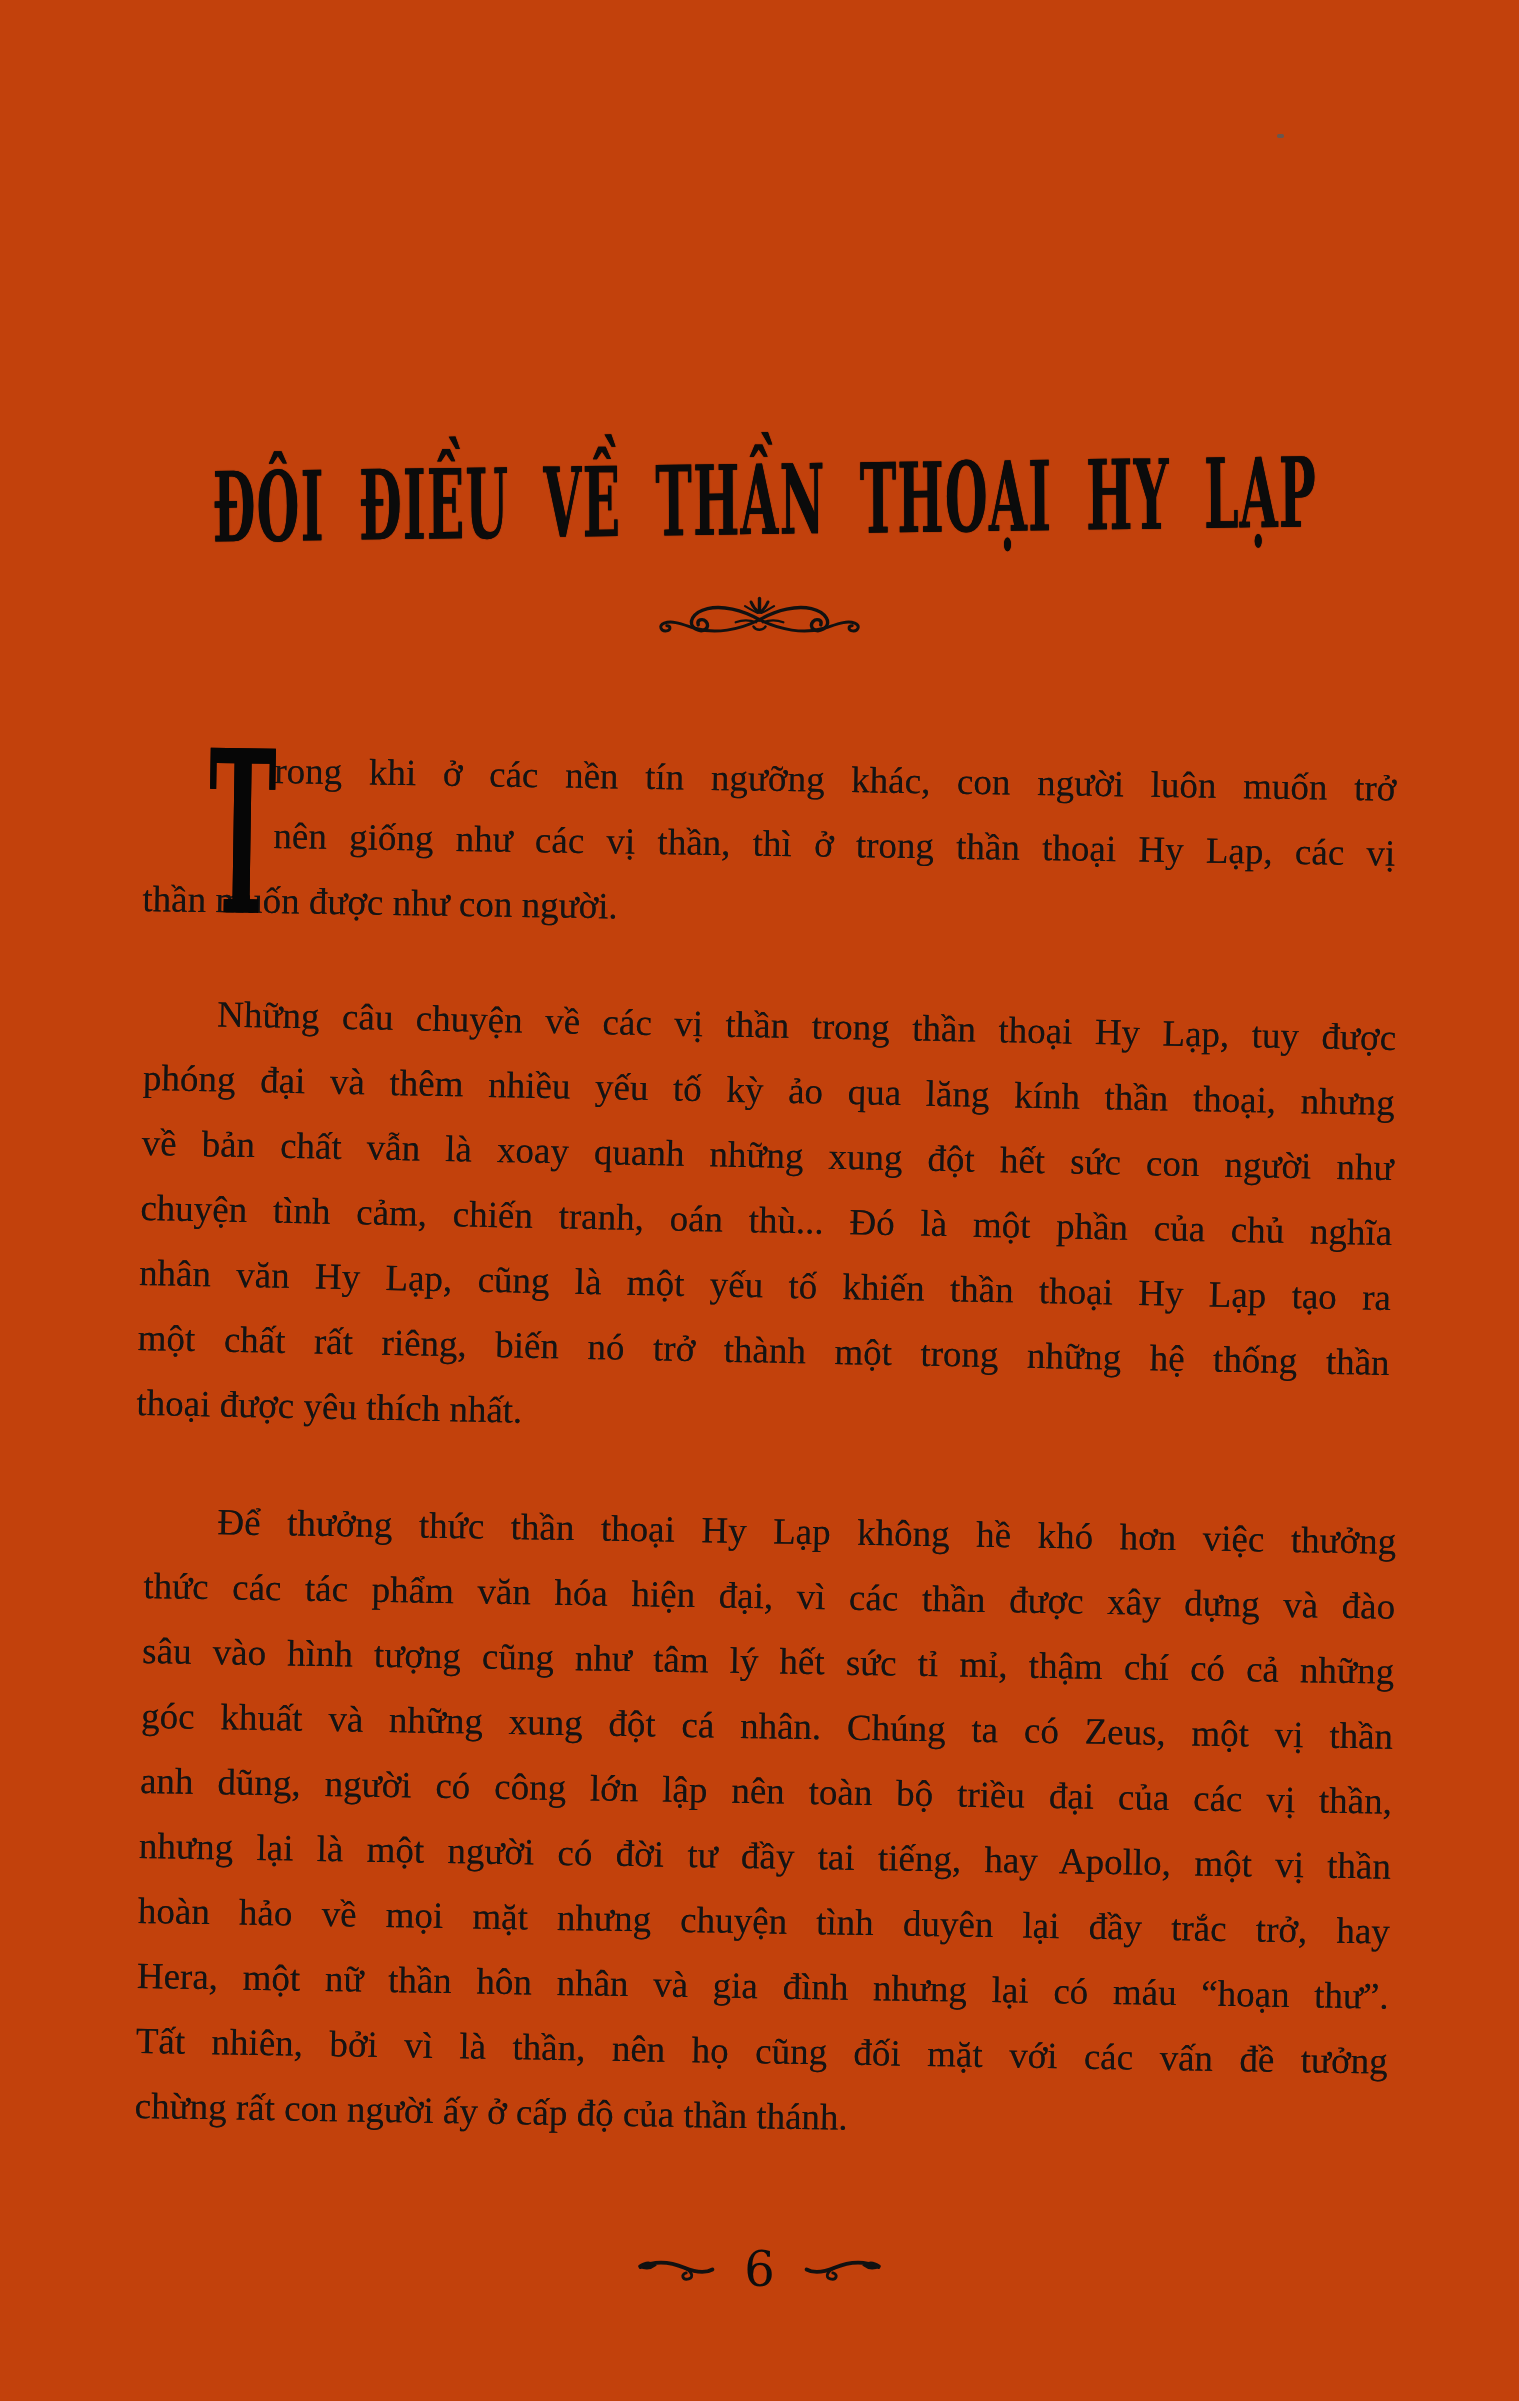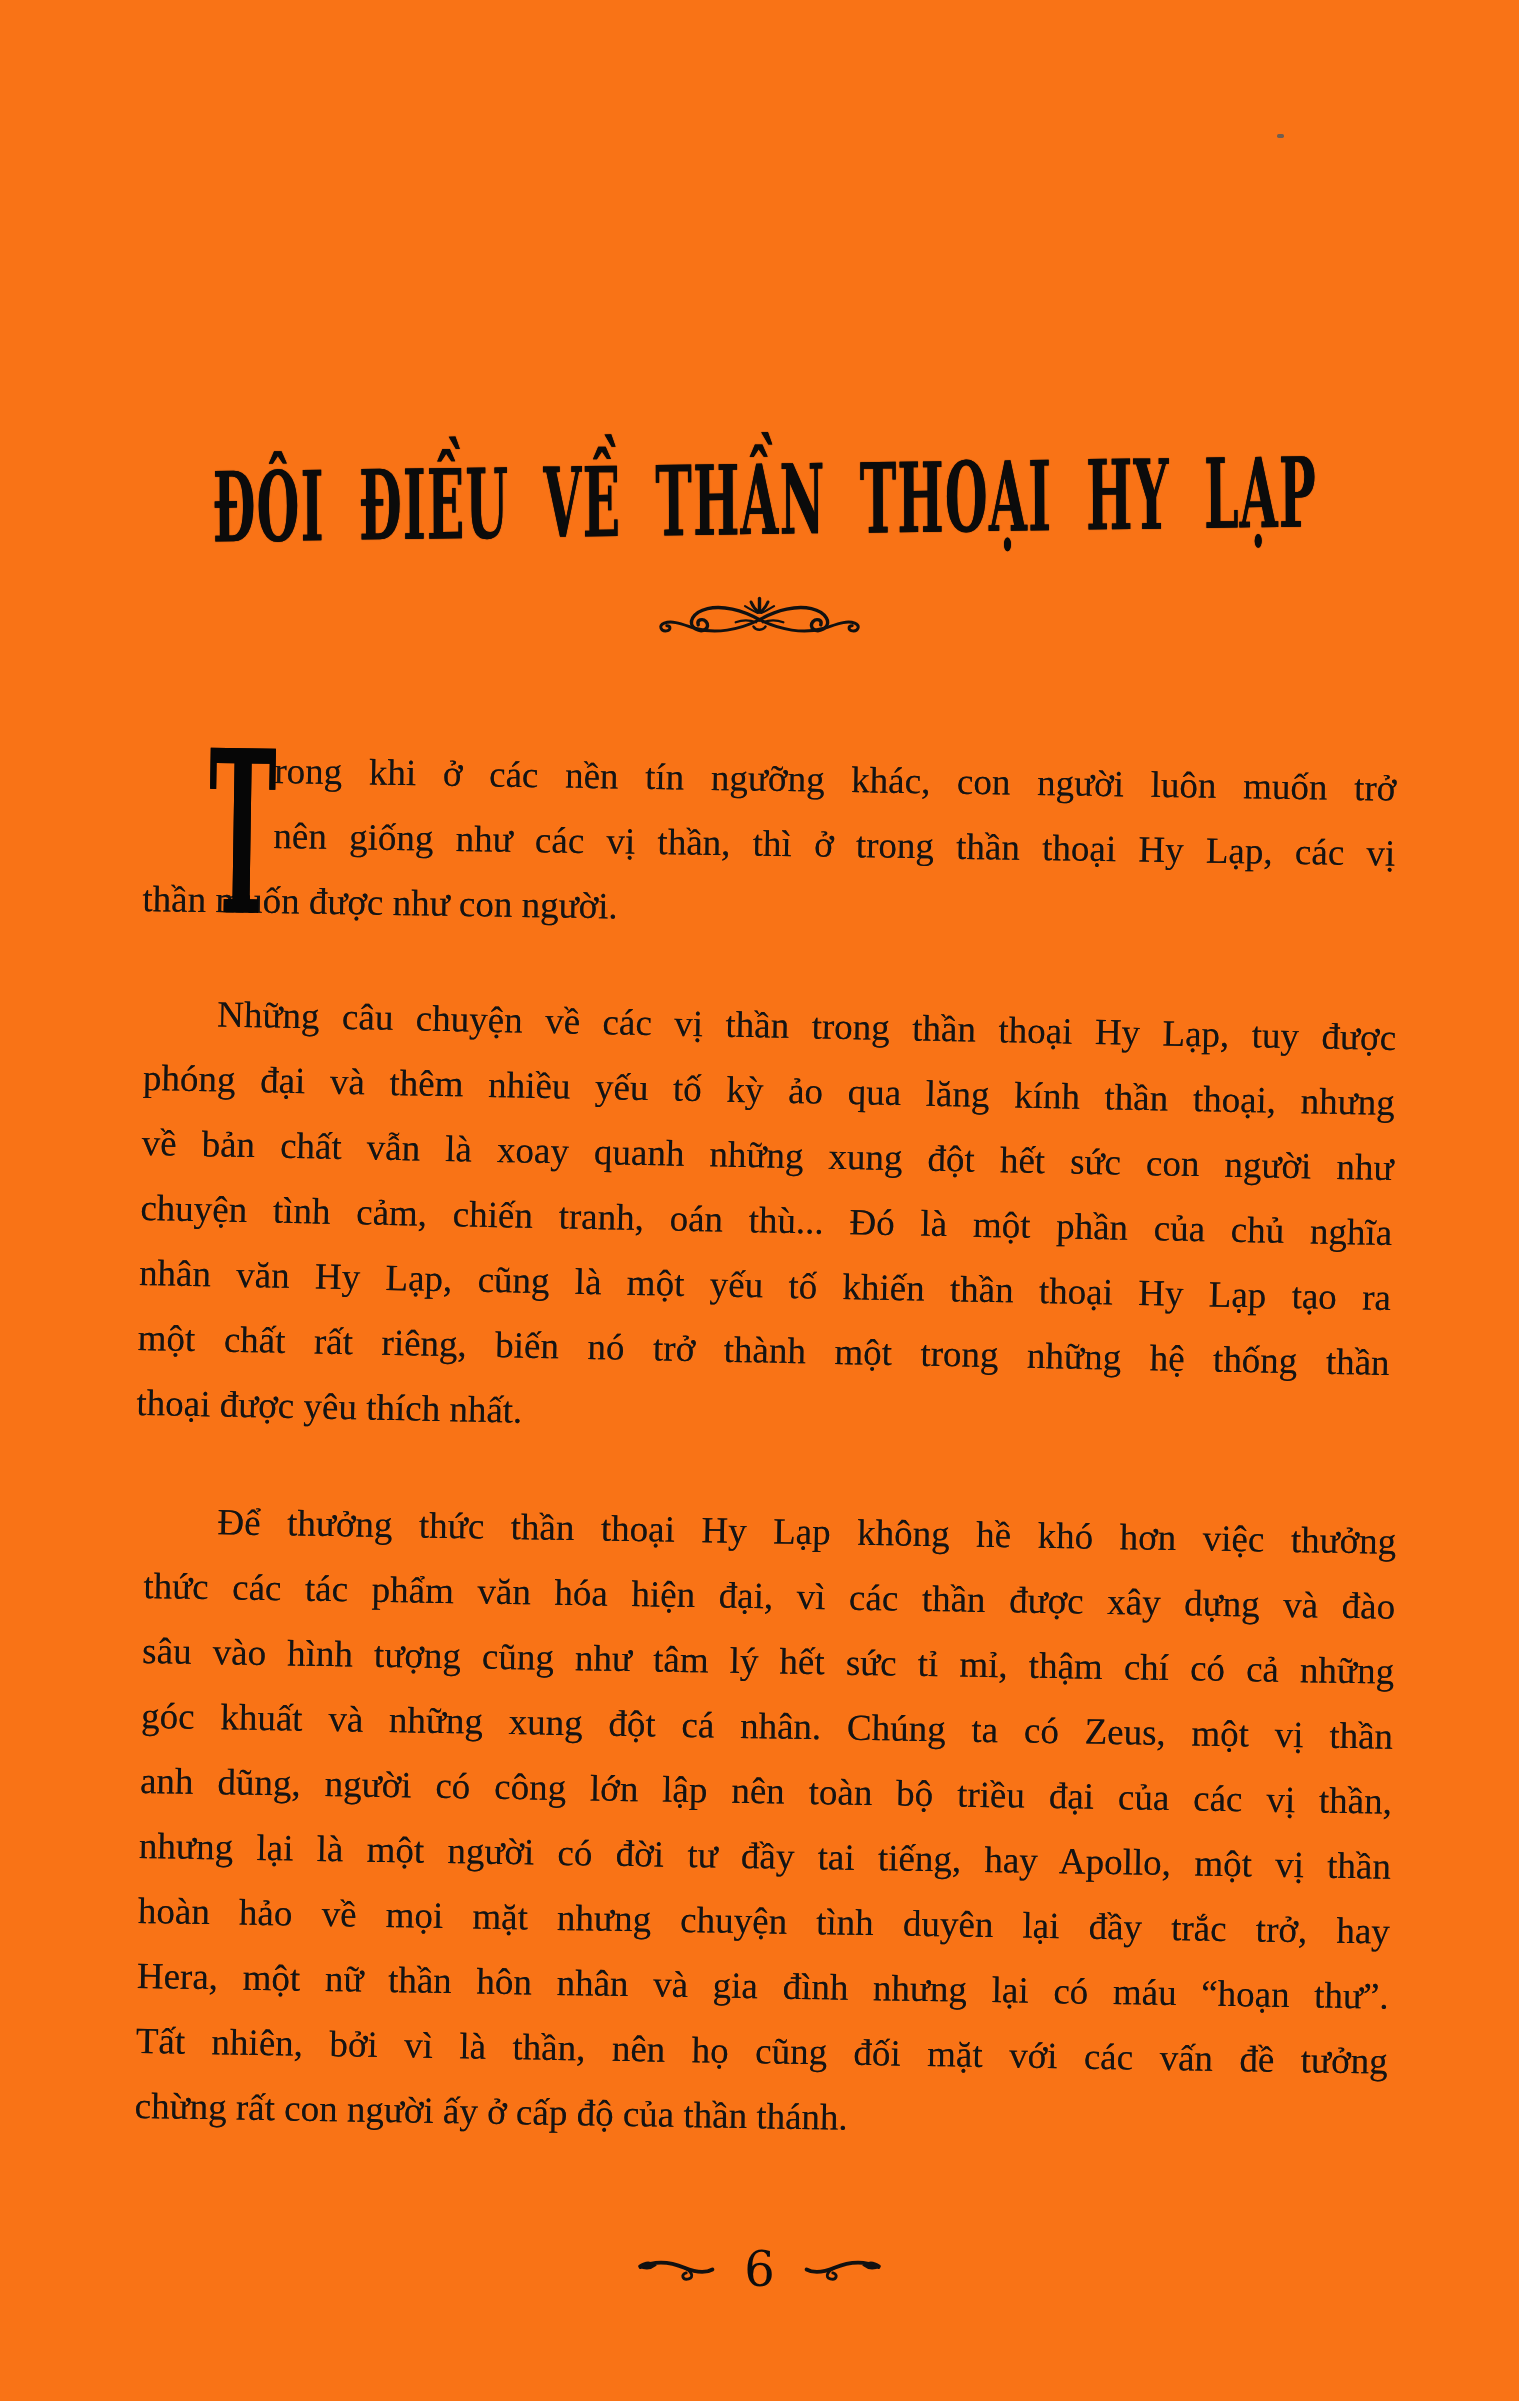--- a/index.html
+++ b/index.html
@@ -1,19 +1,19 @@
 <!DOCTYPE html>
 <html lang="vi" style="font-size:13.6px"><head>
 <meta charset="utf-8">
 <style>
   html,body { margin:0; padding:0; background:#e8e8e8; }
   .page {
     position:relative;
     width:1519px; height:2401px;
-    background:#f97316;
+    background:#c2410c;
     overflow:hidden;
     font-family:"Liberation Serif","DejaVu Serif",serif;
     color:#121212;
   }
 
   
   .title {
     position:absolute; top:460px; left:0; right:0;
     margin:0; text-align:center;
     font-family:"DejaVu Serif","Liberation Serif",serif;

